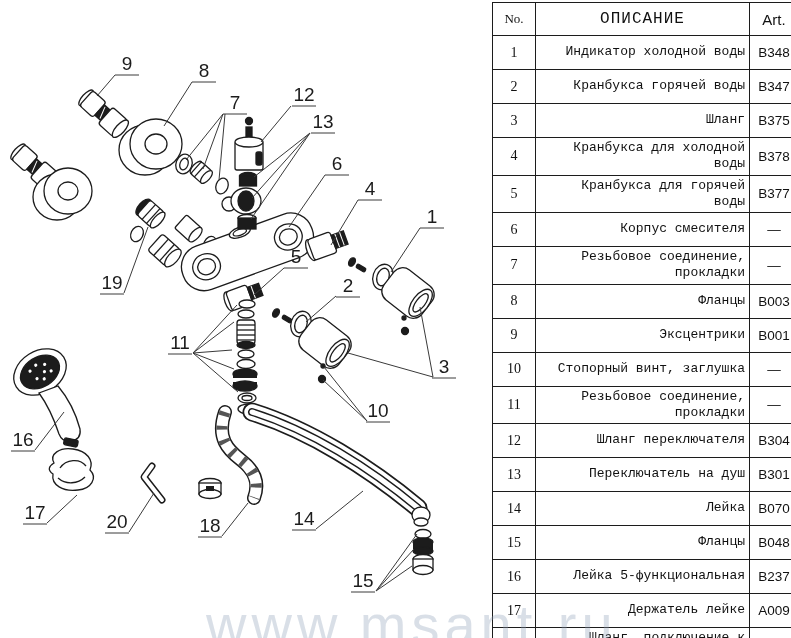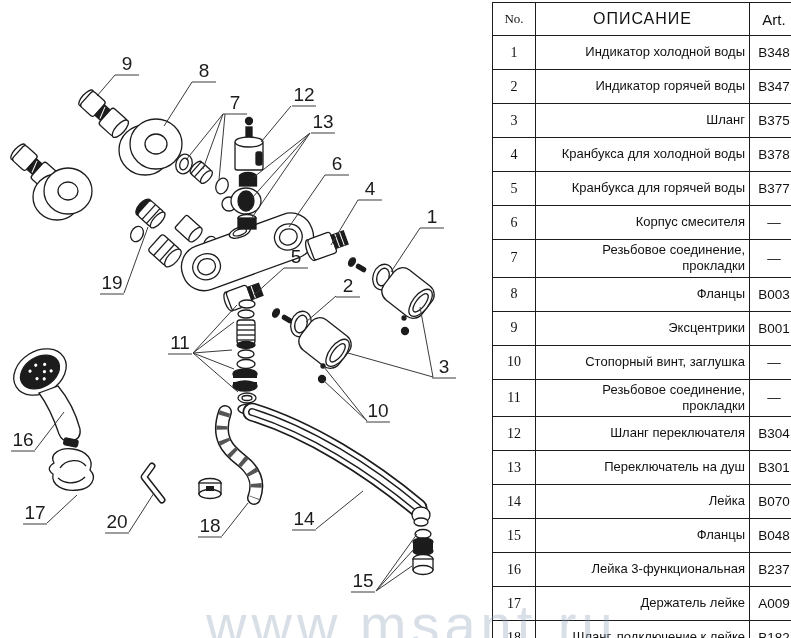--- a/index.html
+++ b/index.html
@@ -9,21 +9,21 @@
   }
   
   #diagram{position:absolute;left:0;top:0;}
   .leader{stroke:#3a3a3a;stroke-width:1;}
   .callout-num{font-family:"Liberation Sans",sans-serif;font-size:19px;fill:#1c1c1c;text-anchor:middle;}
   
   .table-wrap{position:absolute;left:492px;top:2px;z-index:10;}
   table.parts{border-collapse:collapse;table-layout:fixed;width:297px;background:transparent;}
   table.parts th,table.parts td{border:1px solid #1c1c1c;font-weight:normal;}
   th.no,td.no{width:40px;text-align:center;font-family:"Liberation Serif",serif;font-size:14px;}
-  th.desc,td.desc{width:211px;}
+  th.desc,td.desc{width:211px;font-family:Liberation Mono, monospace;}
   td.desc{font-size:13px;padding:2px 4px 2px 12px;line-height:1.25;text-align:right;}
   th.art,td.art{width:46px;text-align:center;font-size:13.5px;}
   th{height:30px;}
   td{height:29px;}
   th.no{font-size:13px;margin-top:45px;}
   th.desc{font-size:16px;letter-spacing:1px;text-align:center;}
   th.art{font-size:15px;font-family:"Liberation Sans",sans-serif;}
   
   .watermark{
     position:absolute;left:206px;top:597px;z-index:50;
@@ -344,21 +344,21 @@
       </tr>
     </thead>
     <tbody>
         <tr>
           <td class="no">1</td>
           <td class="desc">Индикатор холодной воды</td>
           <td class="art">B348</td>
         </tr>
         <tr>
           <td class="no">2</td>
-          <td class="desc">Индикатор горячей воды</td>
+          <td class="desc">Кранбукса горячей воды</td>
           <td class="art">B347</td>
         </tr>
         <tr>
           <td class="no">3</td>
           <td class="desc">Шланг</td>
           <td class="art">B375</td>
         </tr>
         <tr>
           <td class="no">4</td>
           <td class="desc">Кранбукса для холодной воды</td>
@@ -414,21 +414,21 @@
           <td class="desc">Лейка</td>
           <td class="art">B070</td>
         </tr>
         <tr>
           <td class="no">15</td>
           <td class="desc">Фланцы</td>
           <td class="art">B048</td>
         </tr>
         <tr>
           <td class="no">16</td>
-          <td class="desc">Лейка 3-функциональная</td>
+          <td class="desc">Лейка 5-функциональная</td>
           <td class="art">B237</td>
         </tr>
         <tr>
           <td class="no">17</td>
           <td class="desc">Держатель лейке</td>
           <td class="art">A009</td>
         </tr>
         <tr>
           <td class="no">18</td>
           <td class="desc">Шланг, подключение к лейке</td>

